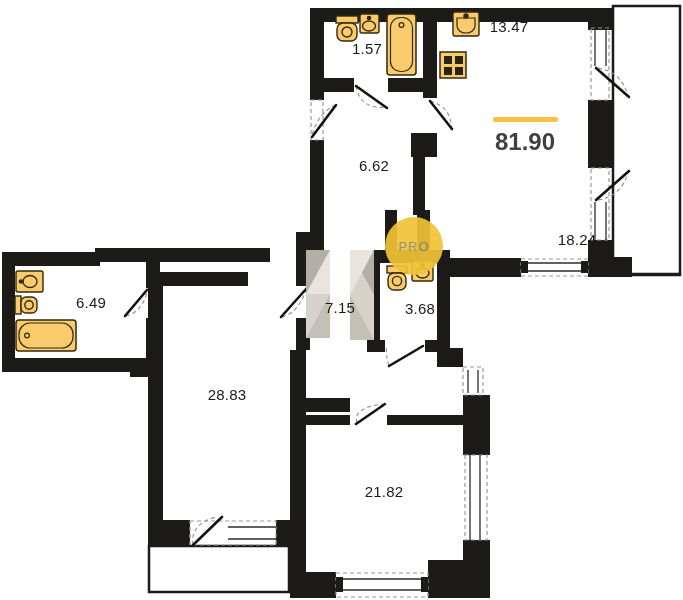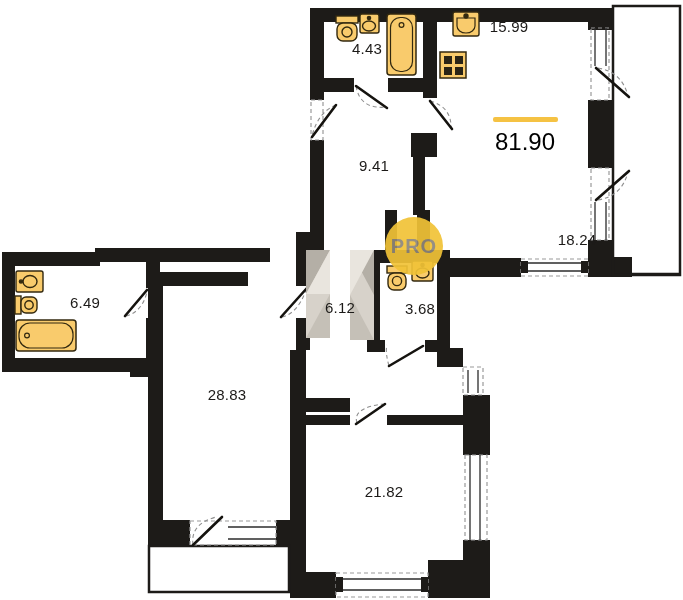--- a/index.html
+++ b/index.html
@@ -7,29 +7,29 @@
     position:relative;width:683px;height:600px;background:#ffffff;overflow:hidden;
     font-family:"Liberation Sans", sans-serif;
   }
   .plan svg{position:absolute;left:0;top:0;}
   .area-label{
     position:absolute;transform:translate(-50%,-50%);
     font-size:15px;color:#1c1a18;white-space:nowrap;letter-spacing:.2px;
   }
   .total-label{
     position:absolute;transform:translate(-50%,-50%);
-    font-size:24px;font-weight:normal;color:#000000;white-space:nowrap;
+    font-size:24px;font-weight:bold;color:#404040;white-space:nowrap;
   }
   .accent-line{position:absolute;background:#F5C243;border-radius:2px;}
   .watermark{
     position:absolute;width:58px;height:58px;border-radius:50%;
     background:#F1C337;opacity:.92;display:flex;align-items:center;justify-content:center;
   }
   .watermark span{
-    font-size:20px;font-weight:bold;color:#8E867A;letter-spacing:1px;white-space:nowrap;
+    font-size:13px;font-weight:normal;color:#8E867A;letter-spacing:1px;white-space:nowrap;
   }
 </style>
 </head>
 <body>
 
 <div class="plan">
 
 <svg width="683" height="600" viewBox="0 0 683 600">
 
   <g fill="#1d1b18">
@@ -218,26 +218,26 @@
     <rect x="21" y="297" width="16" height="16" rx="5"></rect>
     <circle cx="29" cy="305" r="4.2" fill="none"></circle>
   </g>
   <g>
     <rect x="16" y="320" width="60" height="31" rx="3" fill="#F9CB6C" stroke="#33290f" stroke-width="1.5"></rect>
     <rect x="19" y="323" width="54" height="25" rx="11" fill="none" stroke="#33290f" stroke-width="1.2"></rect>
     <circle cx="27" cy="335.5" r="2.4" fill="none" stroke="#33290f" stroke-width="1.2"></circle>
   </g>
 </svg>
 
-  <div class="area-label" style="left:367px;top:48px">4.43</div>
-  <div class="area-label" style="left:509px;top:26px">15.99</div>
-  <div class="area-label" style="left:374px;top:165px">9.41</div>
+  <div class="area-label" style="left:367px;top:48px">1.57</div>
+  <div class="area-label" style="left:509px;top:26px">13.47</div>
+  <div class="area-label" style="left:374px;top:165px">6.62</div>
   <div class="area-label" style="left:577px;top:239px">18.24</div>
-  <div class="area-label" style="left:85px;top:302px">6.49</div>
-  <div class="area-label" style="left:340px;top:307px">6.12</div>
+  <div class="area-label" style="left:91px;top:302px">6.49</div>
+  <div class="area-label" style="left:340px;top:307px">7.15</div>
   <div class="area-label" style="left:420px;top:308px">3.68</div>
   <div class="area-label" style="left:227px;top:394px">28.83</div>
   <div class="area-label" style="left:384px;top:491px">21.82</div>
 
   <div class="accent-line" style="left:493px;top:117px;width:65px;height:5px"></div>
   <div class="total-label" style="left:525px;top:142px">81.90</div>
 
   <div class="watermark" style="left:385px;top:217px">
     <span>PRO</span>
   </div>

